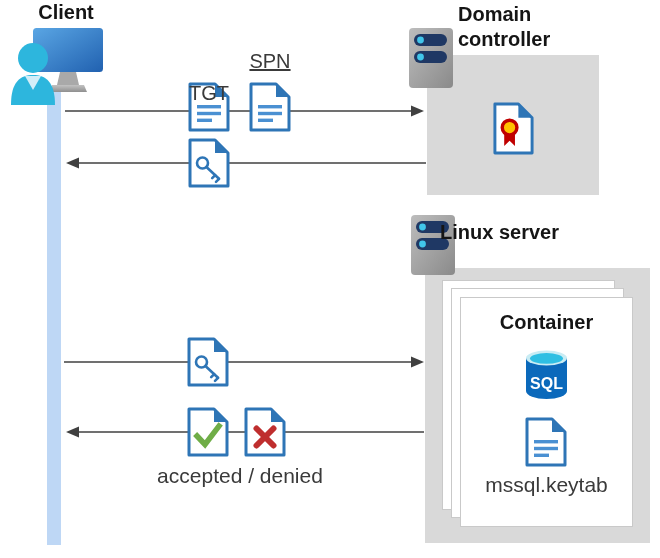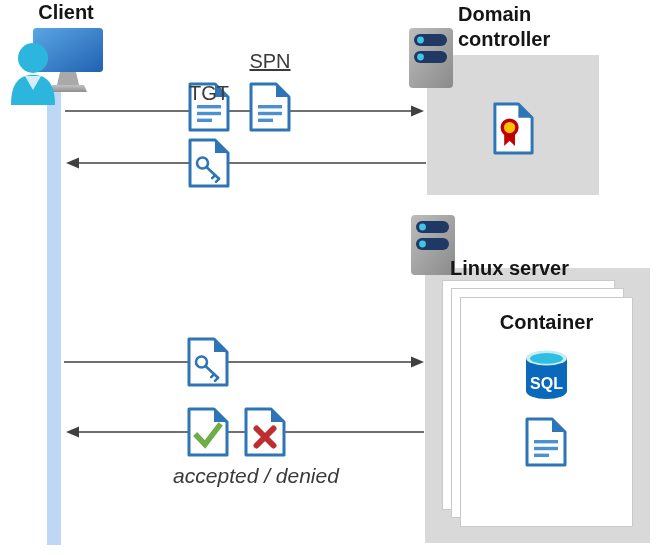--- a/index.html
+++ b/index.html
@@ -168,24 +168,25 @@
   </svg>
 
   <svg class="icon z4" style="left:523px; top:417px;" width="46" height="50" viewBox="0 0 46 50">
       <use href="#sym-doc-lines"></use>
     </svg>
 
   <div class="abs heading z5" style="left:458px; top:2px; width:130px;">Domain controller</div>
 
   <div class="abs heading center z5" style="left:20px; top:0px; width:92px;">Client</div>
 
-  <div class="abs heading z5" style="left:450px; top:220px; width:190px;margin-top:36px;">Linux server</div>
+  <div class="abs heading z5" style="left:440px; top:220px; width:190px;">Linux server</div>
 
   <div class="abs heading center z5" style="left:460px; top:310px; width:173px;">Container</div>
 
   <div class="abs small-label center z5" style="left:180px; top:50px; width:58px;margin-top:32px;">TGT</div>
 
   <div class="abs small-label center z5" style="left:241px; top:50px; width:58px;text-decoration:underline;">SPN</div>
 
-  <div class="abs big-label center z5" style="left:156px; top:464px; width:200px;font-style:italic;">accepted / denied</div>
+  <div class="abs big-label center z5" style="left:140px; top:464px; width:200px;">accepted / denied</div>
 
+  <div class="abs big-label center z5" style="left:460px; top:473px; width:173px;">mssql.keytab</div>
 
 </div>
 
 </body></html>

